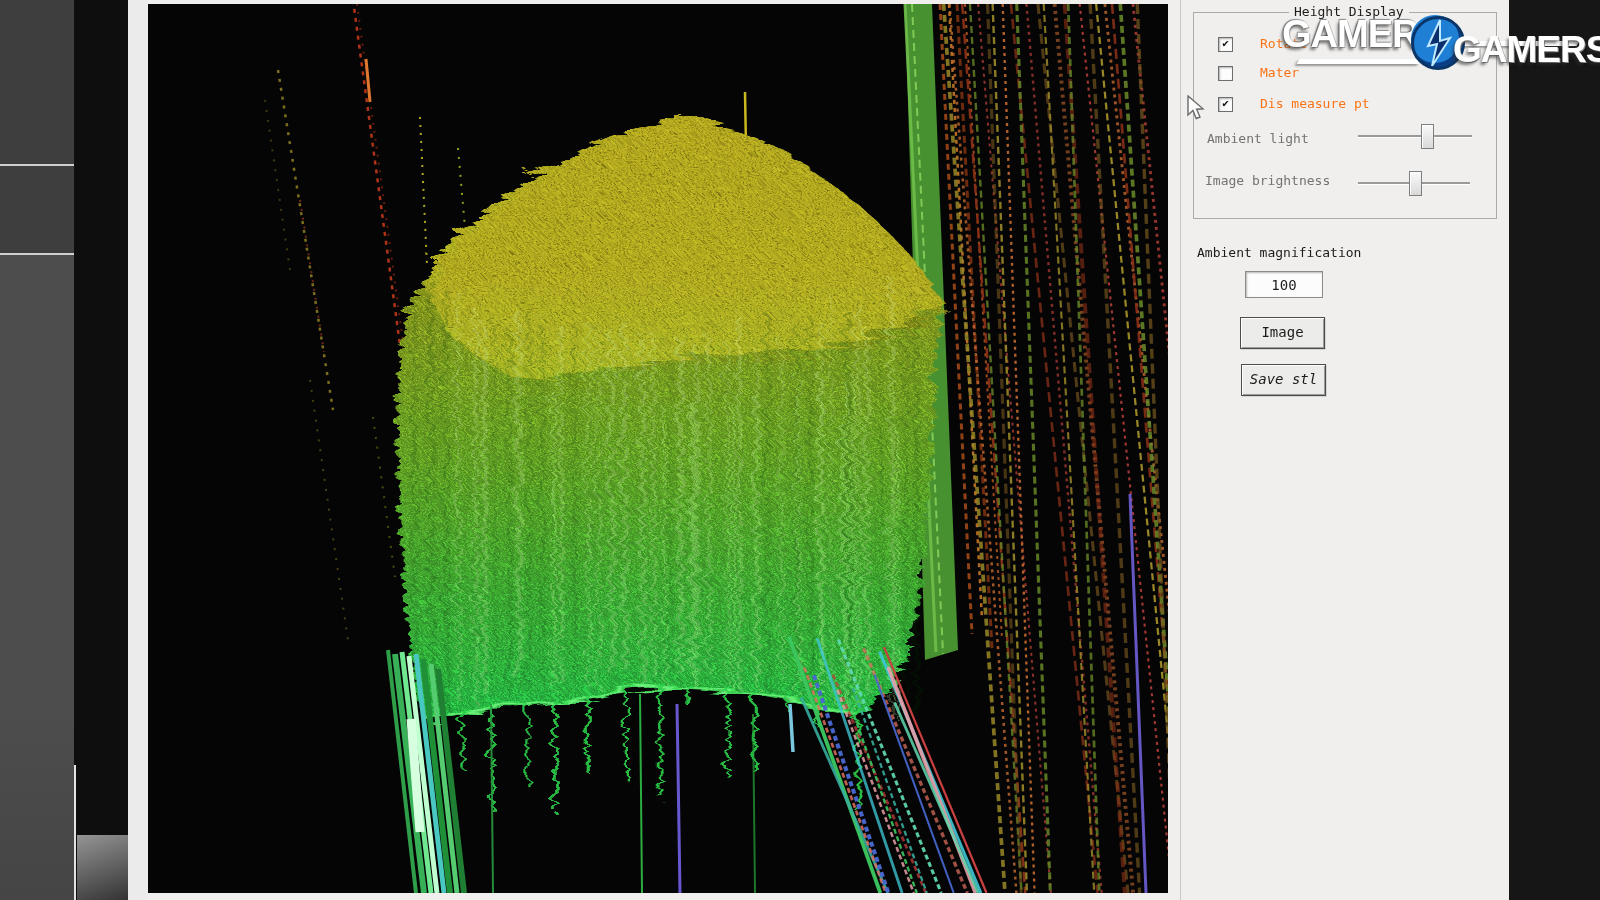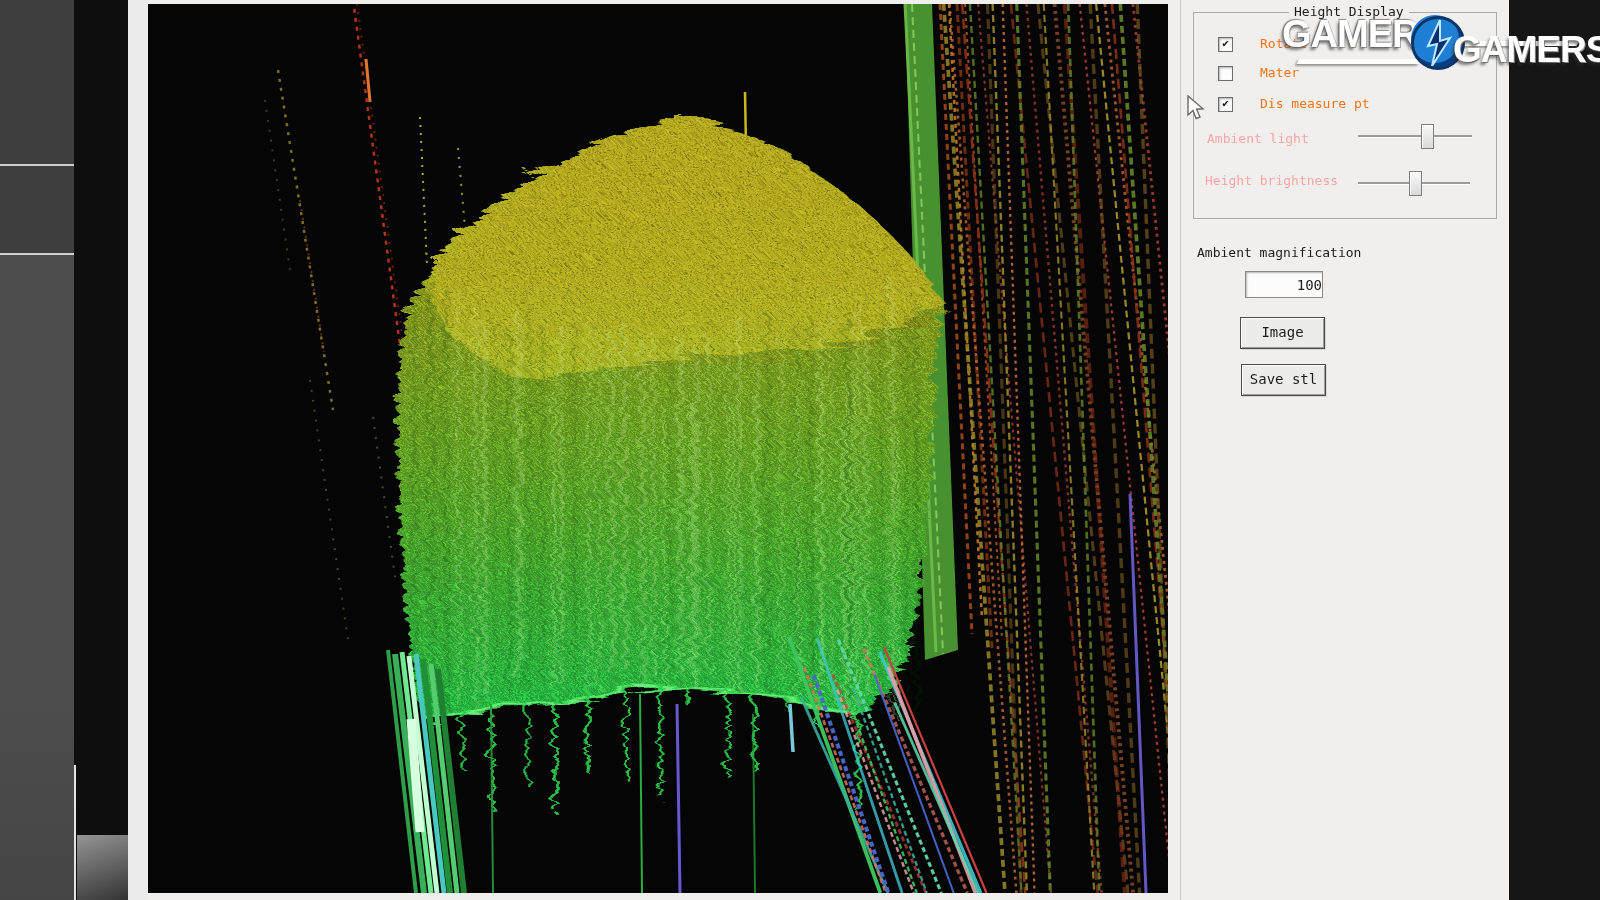--- a/index.html
+++ b/index.html
@@ -27,38 +27,38 @@
   #plot-wrap{left:148px;top:4px;width:1020px;height:889px;background:#050505;}
 
   
   #groupbox{left:1193px;top:12px;width:302px;height:205px;border:1px solid #ababab;}
   #groupbox-legend{position:absolute;left:95px;top:-9px;background:#f0efed;
       padding:0 5px;font-size:13px;color:#1c1c1c;white-space:nowrap;}
   .cb-box{position:absolute;width:13px;height:13px;background:#fdfdfd;
       border:1px solid #6e6e6e;box-shadow:inset 1px 1px 2px rgba(0,0,0,.3);
       font-size:11px;line-height:12px;text-align:center;color:#111;font-weight:bold;}
   .cb-label{position:absolute;font-size:13px;color:#f97316;white-space:nowrap;padding-left:20px;}
-  .sl-label{position:absolute;font-size:13px;color:#fca5a5;white-space:nowrap;}
+  .sl-label{position:absolute;font-size:13px;color:#737373;white-space:nowrap;}
   .sl-track{position:absolute;height:2px;background:#9a9a9a;
       border-bottom:1px solid #fff;}
   .sl-thumb{position:absolute;width:11px;height:23px;
       background:linear-gradient(#fafafa,#d9d9d9);
       border:1px solid #7e7e7e;box-shadow:inset 1px 1px 0 #fff;}
   #hm-label{left:1197px;top:245px;font-size:13px;color:#1c1c1c;}
   #hm-input{left:1245px;top:271px;width:76px;height:25px;background:#fcfcfc;
       border:1px solid #8a8a8a;box-shadow:inset 1px 1px 2px rgba(0,0,0,.28);
       font-family:"DejaVu Sans Mono",monospace;font-size:14px;color:#1c1c1c;
-      text-align:right;padding:0;}
+      text-align:center;padding:0;}
   .win-btn{position:absolute;width:83px;height:30px;background:#ececea;
       border:1px solid #4c4c4c;
       box-shadow:inset 1px 1px 0 #fff,inset -1px -1px 0 #9c9c9c,1px 1px 0 #d6d6d4;
       font-family:"DejaVu Sans Mono",monospace;font-size:14px;color:#1c1c1c;
       text-align:center;line-height:28px;cursor:default;}
   #btn-redraw{left:1240px;top:317px;}
-  #btn-savestl{left:1241px;top:364px;}
+  #btn-savestl{left:1241px;top:364px;font-style:italic;}
 
   
   #gn-logo{left:1250px;top:8px;width:330px;height:75px;pointer-events:none;}
   #gn-gamers{position:absolute;left:32px;top:5px;font-family:"Liberation Sans",sans-serif;
       font-weight:900;font-size:38px;letter-spacing:-1px;color:#fff;
       text-shadow:-2px 3px 3px rgba(45,45,45,.6),1px 1px 0 #aaa,-1px -1px 1px #888;}
   #gn-nexus{position:absolute;left:203px;top:21px;font-family:"Liberation Sans",sans-serif;
       font-weight:900;font-size:37px;letter-spacing:-1px;color:#fff;
       text-shadow:-2px 3px 3px rgba(45,45,45,.6),1px 1px 0 #999;}
   .gn-bar{position:absolute;background:#fff;box-shadow:-1px 2px 2px rgba(60,60,60,.5);}
@@ -291,21 +291,21 @@
   <span class="cb-label abs" style="left:1240px;top:36px">Rotate</span>
   <div class="cb-box abs" style="left:1218px;top:66px"></div>
   <span class="cb-label abs" style="left:1240px;top:65px">Mater</span>
   <div class="cb-box abs" style="left:1218px;top:97px">✔</div>
   <span class="cb-label abs" style="left:1240px;top:96px">Dis measure pt</span>
 
   <span class="sl-label abs" style="left:1207px;top:131px">Ambient light</span>
   <div class="sl-track abs" style="left:1358px;top:135px;width:114px"></div>
   <div class="sl-thumb abs" style="top: 124px; left: 1420.9px;"></div>
 
-  <span class="sl-label abs" style="left:1205px;top:173px">Height brightness</span>
+  <span class="sl-label abs" style="left:1205px;top:173px">Image brightness</span>
   <div class="sl-track abs" style="left:1358px;top:182px;width:112px"></div>
   <div class="sl-thumb abs" style="top: 171px; left: 1408.5px;"></div>
 
   <span id="hm-label" class="abs">Ambient magnification</span>
   <input id="hm-input" class="abs" value="100" style="">
   <div id="btn-redraw" class="win-btn">Image</div>
   <div id="btn-savestl" class="win-btn">Save stl</div>
 
   <div id="gn-logo" class="abs">
     <span id="gn-gamers">GAMERS</span>

